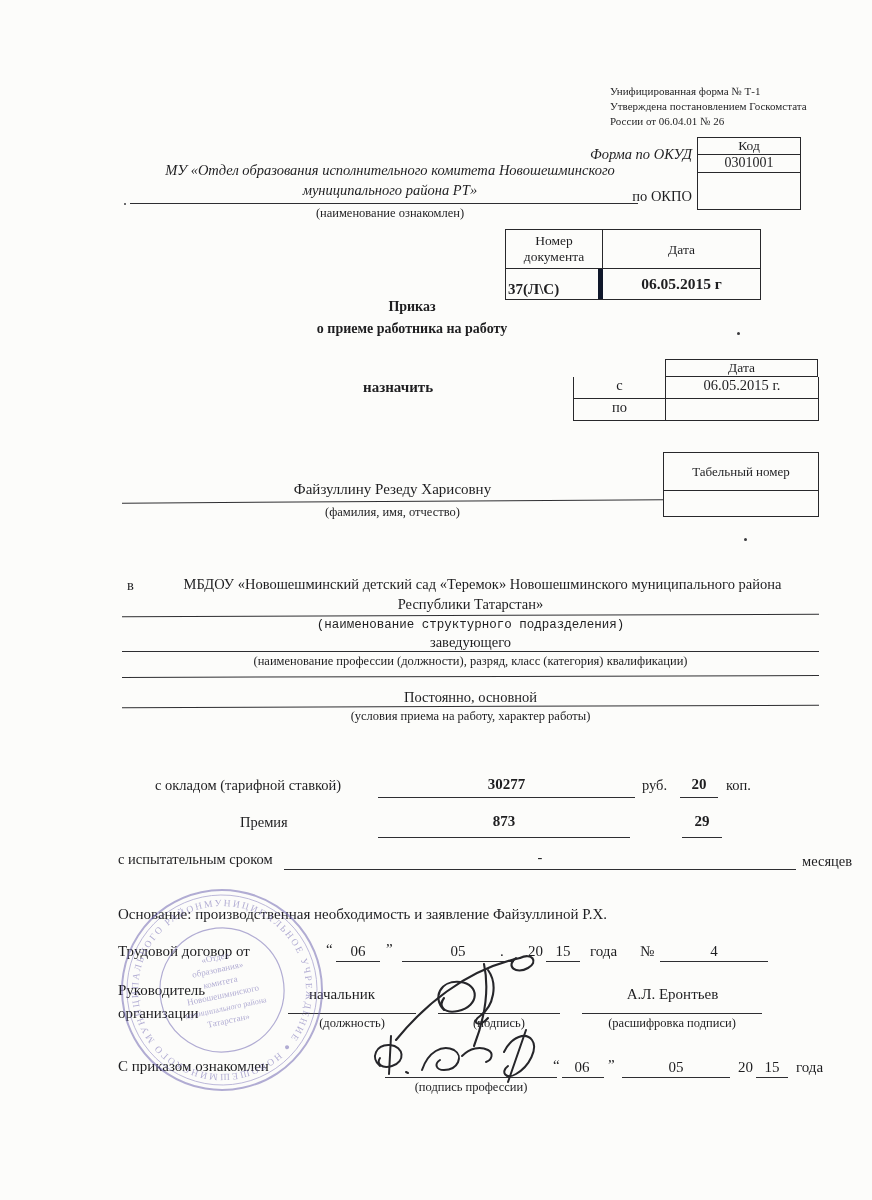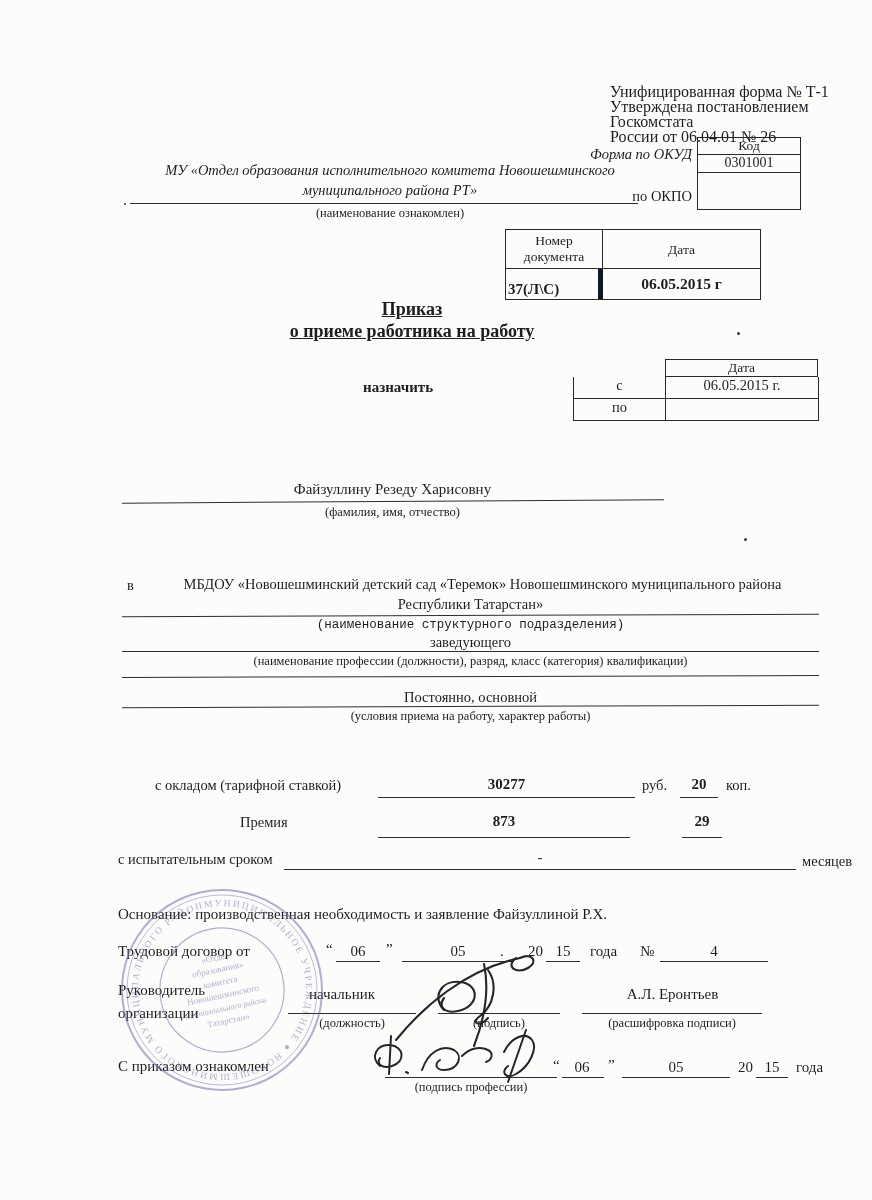--- a/index.html
+++ b/index.html
@@ -5,26 +5,26 @@
   html,body{margin:0;padding:0;background:#d9d9d9;}
   .page{position:relative;width:872px;height:1200px;margin:0 auto;background:#fcfcfa;
         font-family:"Liberation Serif",serif;color:#1e1e20;overflow:hidden;}
   .abs{position:absolute;}
   .ln{position:absolute;height:0;border-top:1.3px solid #2e2e31;}
   .ctr{text-align:center;}
   .rt{text-align:right;}
   .it{font-style:italic;}
   .b{font-weight:bold;}
   .cap{font-size:12.5px;}
-  .t125{font-size:16px;line-height:15px;}
+  .t125{font-size:11px;line-height:15px;}
   .t13{font-size:13px;}
   .t135{font-size:13.5px;}
   .t14{font-size:14.5px;}
   .t15{font-size:15px;}
-  .t16{font-size:18px;text-decoration:underline;}
+  .t16{font-size:14px;}
   .box{border:1.4px solid #28282b;box-sizing:border-box;}
   .cell{box-sizing:border-box;}
   .speck{position:absolute;border-radius:50%;background:#3a3a3d;}
   svg text{font-family:"Liberation Serif",serif;}
 </style>
 </head>
 <body>
 
 <div class="page">
 
@@ -67,20 +67,24 @@
     <div style="display:flex;border:1.3px solid #28282b;border-top:none;box-sizing:border-box;">
       <div class="cell ctr t14" style="width:92px;border-right:1px solid #28282b;height:21px;">с</div>
       <div class="cell ctr t14" style="flex:1;">06.05.2015 г.</div>
     </div>
     <div style="display:flex;border:1.3px solid #28282b;border-top:none;box-sizing:border-box;">
       <div class="cell ctr t14" style="width:92px;border-right:1px solid #28282b;height:21px;">по</div>
       <div class="cell ctr t14" style="flex:1;"></div>
     </div>
   </div>
 
+  <div class="abs box" style="left:663px;top:452px;width:156px;">
+    <div class="cell ctr t13" style="height:38px;border-bottom:1px solid #28282b;padding-top:11px;">Табельный номер</div>
+    <div class="cell" style="height:25px;"></div>
+  </div>
 
   <div class="abs t15 ctr" style="left:120px;top:481px;width:545px;">Файзуллину Резеду Харисовну</div>
   <div class="ln" style="left:122px;top:501px;width:542px;transform:rotate(-0.35deg);"></div>
   <div class="abs cap ctr" style="left:120px;top:505px;width:545px;">(фамилия, имя, отчество)</div>
 
   <div class="abs t14" style="left:127px;top:577px;">в</div>
   <div class="abs t14 ctr" style="left:145px;top:576px;width:675px;">МБДОУ «Новошешминский детский сад «Теремок» Новошешминского муниципального района</div>
   <div class="abs t14 ctr" style="left:122px;top:596px;width:697px;">Республики Татарстан»</div>
   <div class="ln" style="left:122px;top:615px;width:697px;transform:rotate(-0.2deg);"></div>
   <div class="abs cap ctr" style="left:122px;top:618px;width:697px;font-family:Liberation Mono, monospace;">(наименование структурного подразделения)</div>

